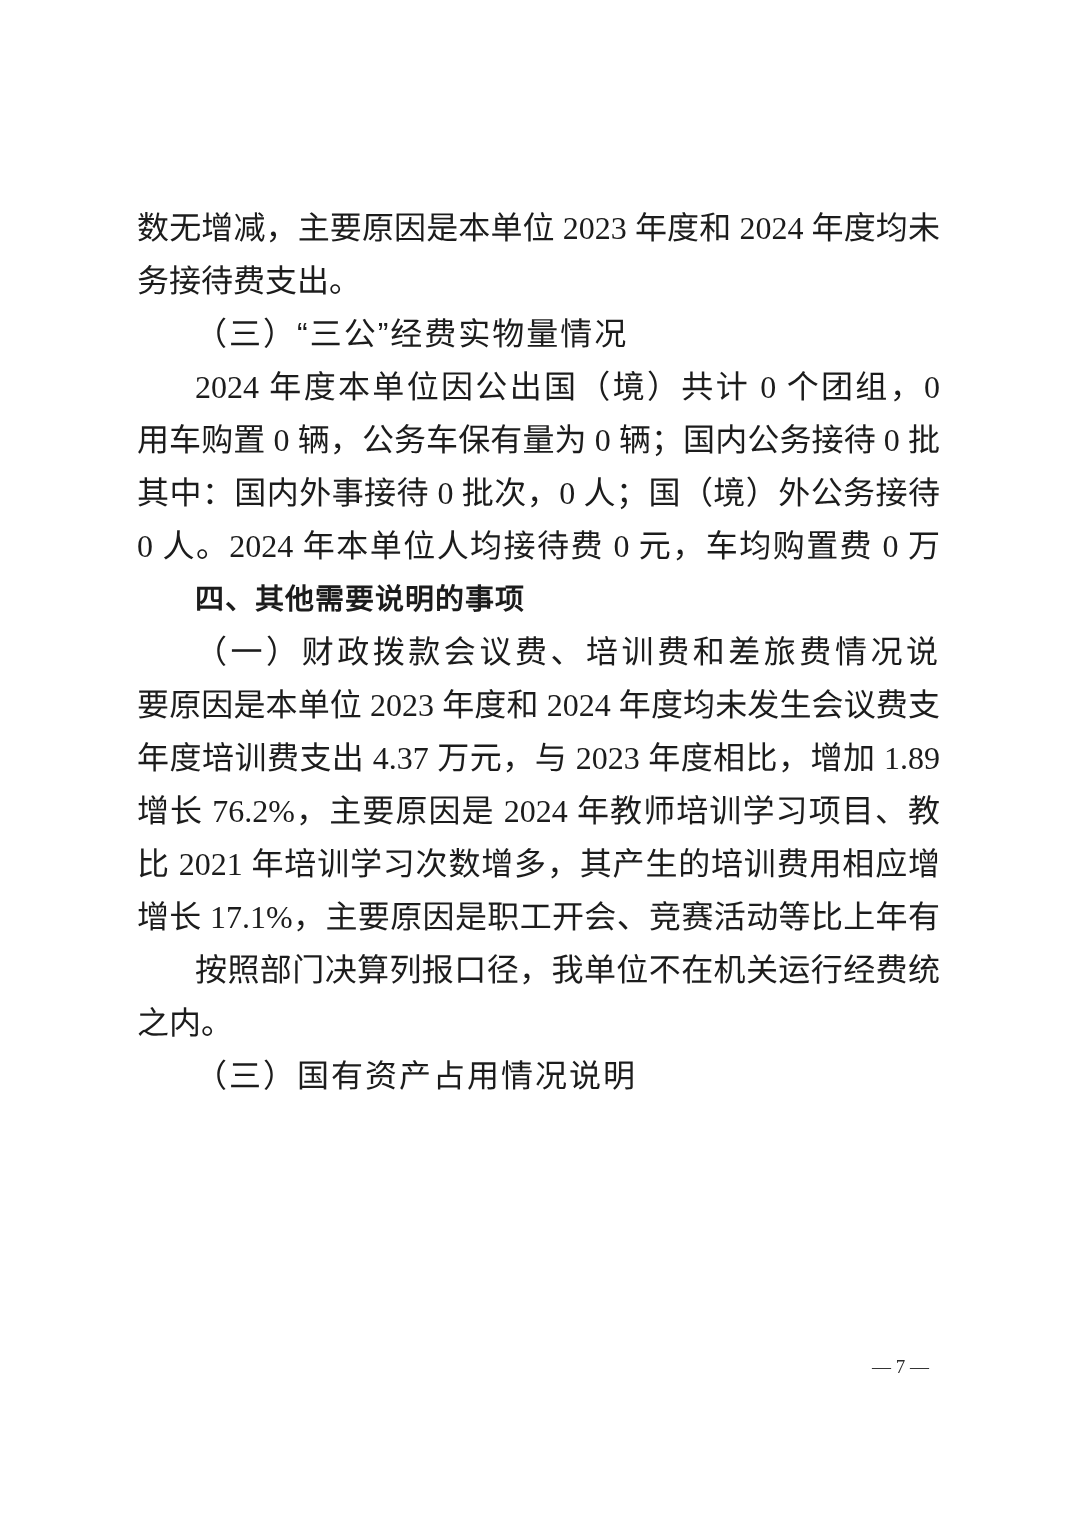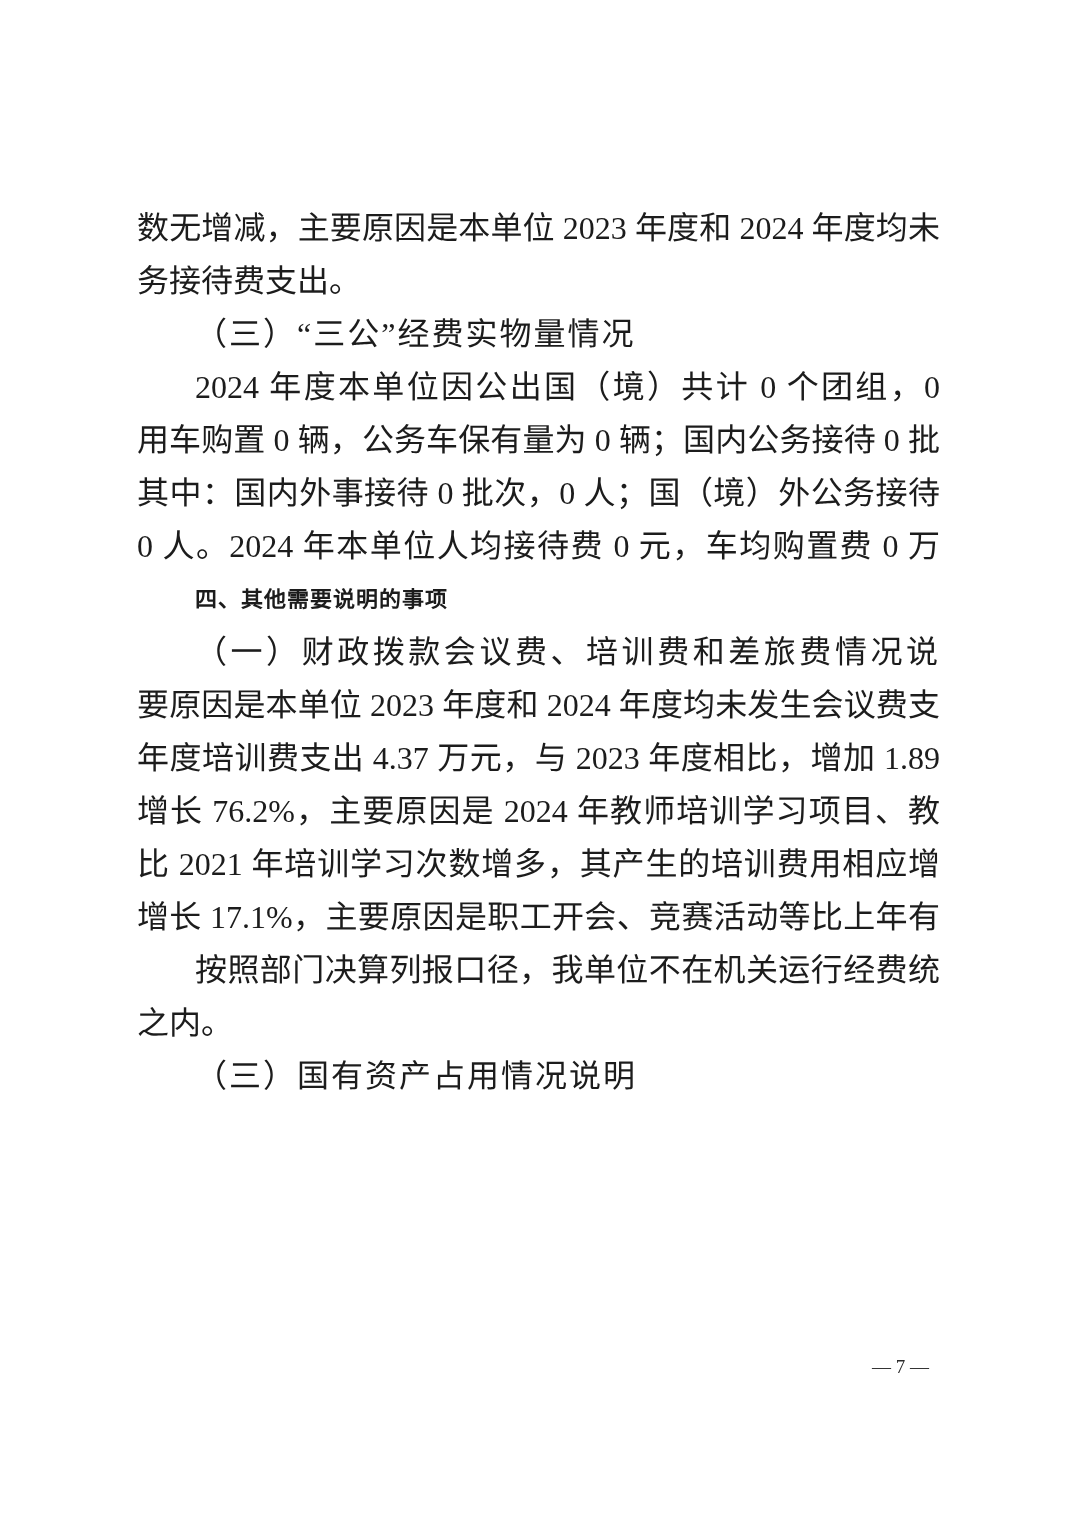--- a/index.html
+++ b/index.html
@@ -30,25 +30,25 @@
     overflow: hidden;
     white-space: normal;
     text-align: justify;
     text-align-last: left;
   }
   .line.fill { text-align-last: justify; }
   .line.indent { padding-left: 58px; }
   .line.hei {
     font-family: Liberation Serif, serif;
     font-weight: bold;
-    font-size: 22px;
+    font-size: 29px;
     letter-spacing: 1px;
   }
   .line.kai {
-    font-family: Liberation Serif, serif;
+    font-family: Liberation Sans, sans-serif;
     font-weight: normal;
     letter-spacing: 2px;
   }
   .page-number {
     position: absolute;
     left: 872px;
     top: 1352px;
     width: 160px;
     height: 30px;
     line-height: 30px;

